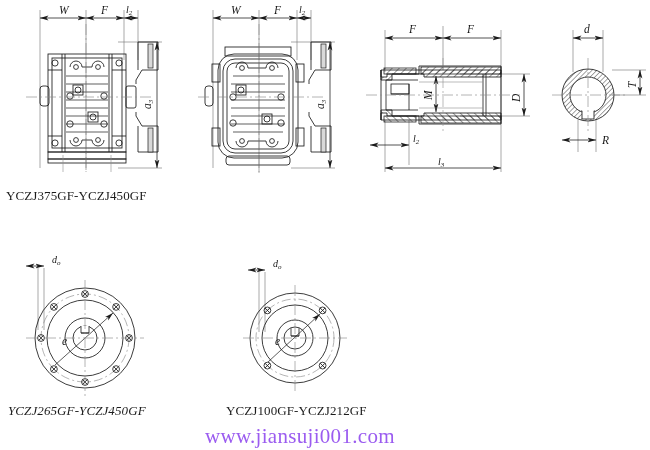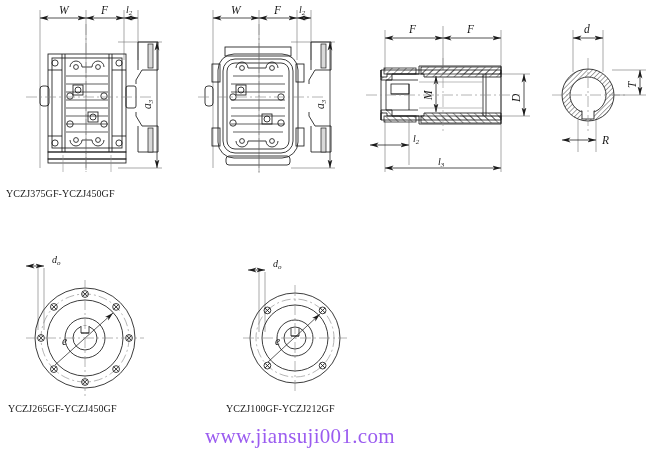--- a/index.html
+++ b/index.html
@@ -26,28 +26,28 @@
   svg.drawing {
     position: absolute;
     left: 0; top: 0;
     width: 650px;
     height: 450px;
     display: block;
   }
   .caption {
     position: absolute;
     font-family: "Liberation Serif", "DejaVu Serif", serif;
-    font-size: 10px;
+    font-size: 13px;
     color: #1c1c1c;
     white-space: nowrap;
     letter-spacing: 0.1px;
   }
   #caption-a { left: 6px;   top: 188px; }
   #caption-b { left: 220px; top: 188px; }
-  #caption-c { left: 8px;   top: 403px; }
+  #caption-c { left: 8px;   top: 403px; font-style: italic; }
   #caption-d { left: 226px; top: 403px; }
 
   #watermark {
     position: absolute;
     left: 205px;
     top: 424px;
     font-family: "Liberation Serif", "DejaVu Serif", serif;
     font-size: 21px;
     color: #9b5cf0;
     white-space: nowrap;

